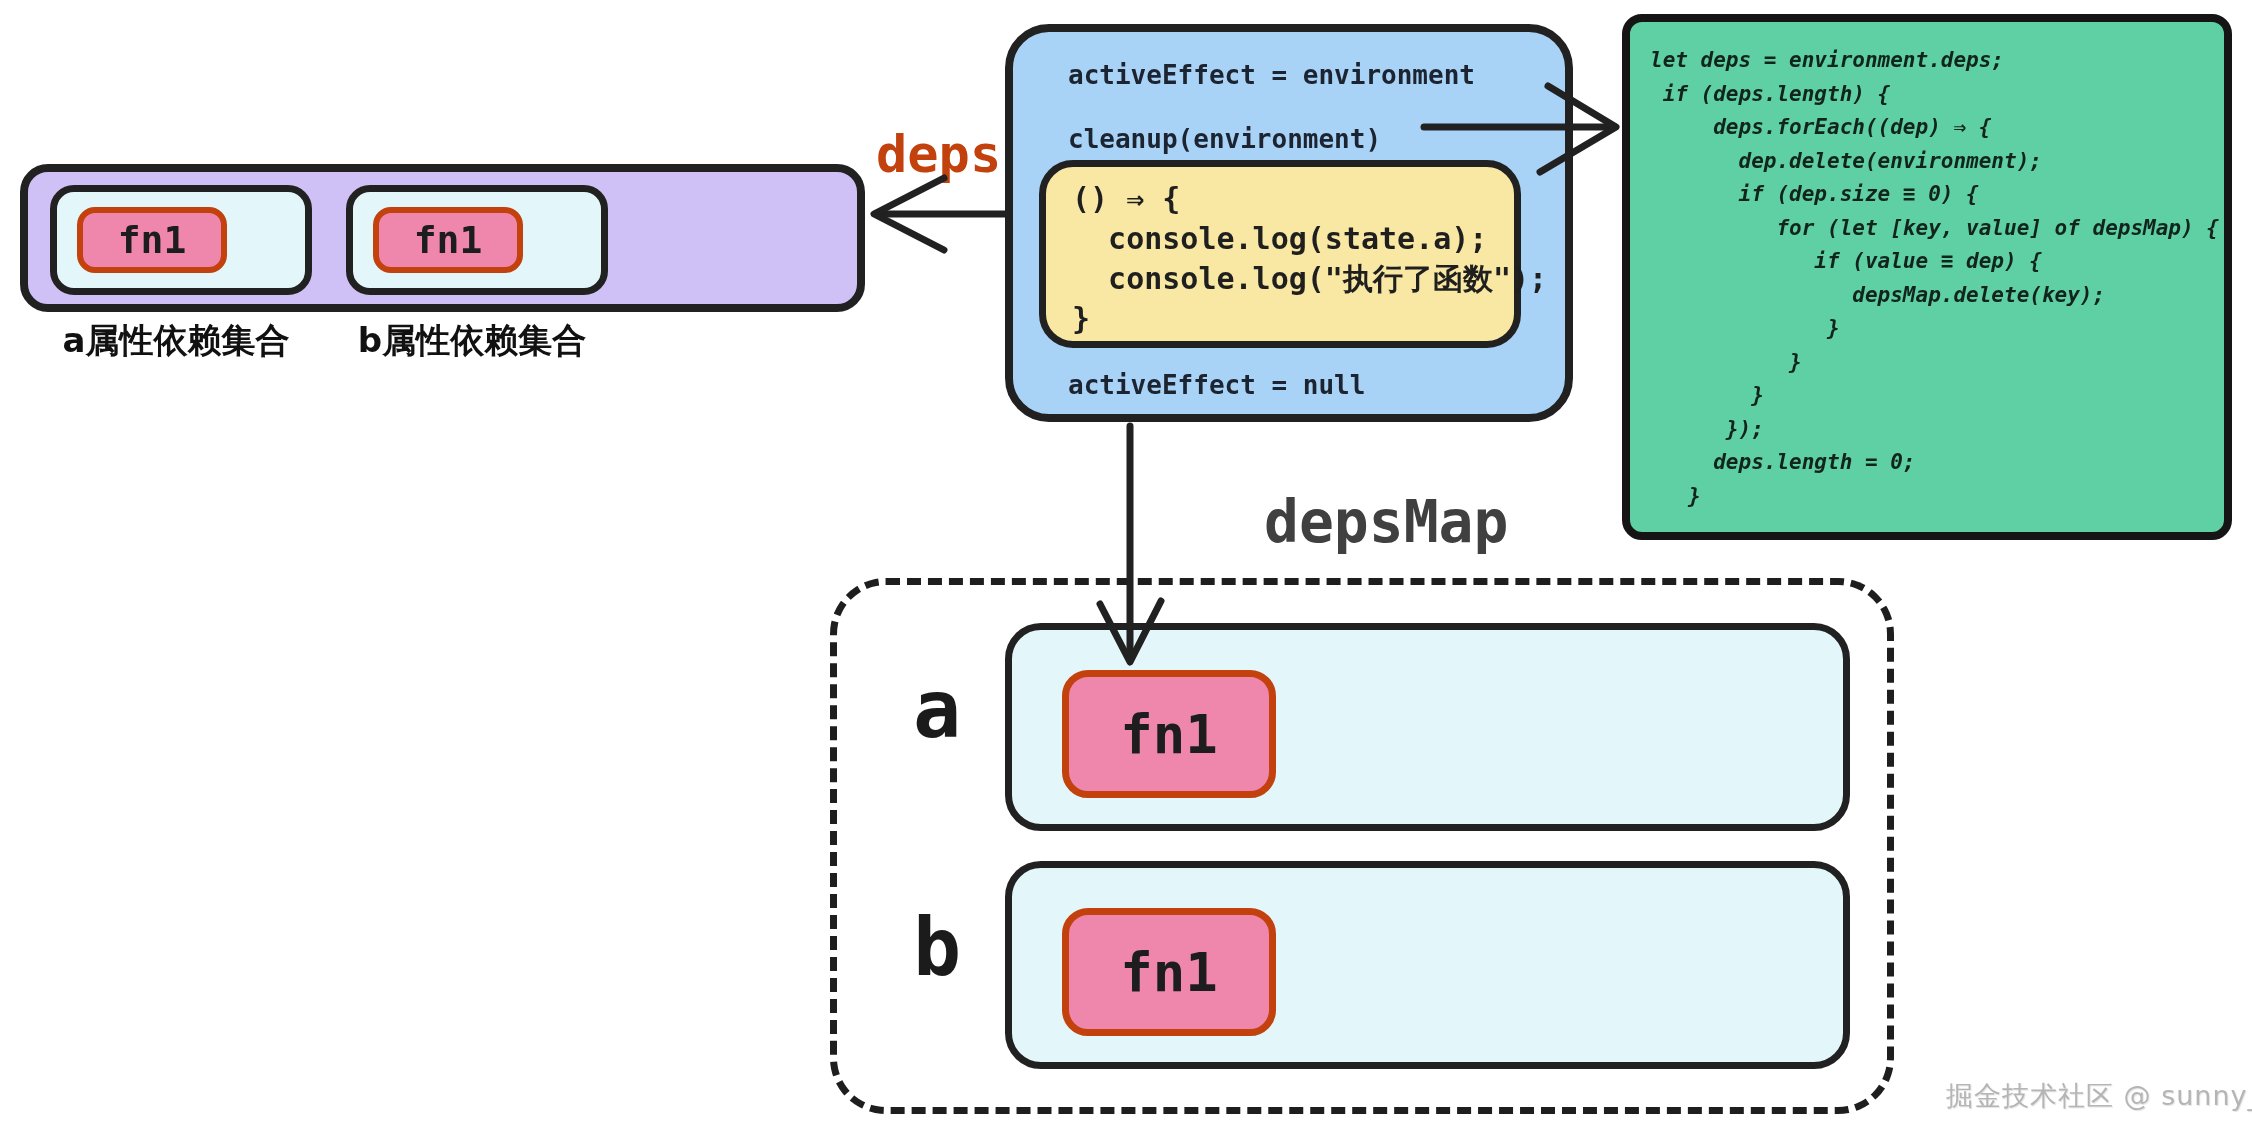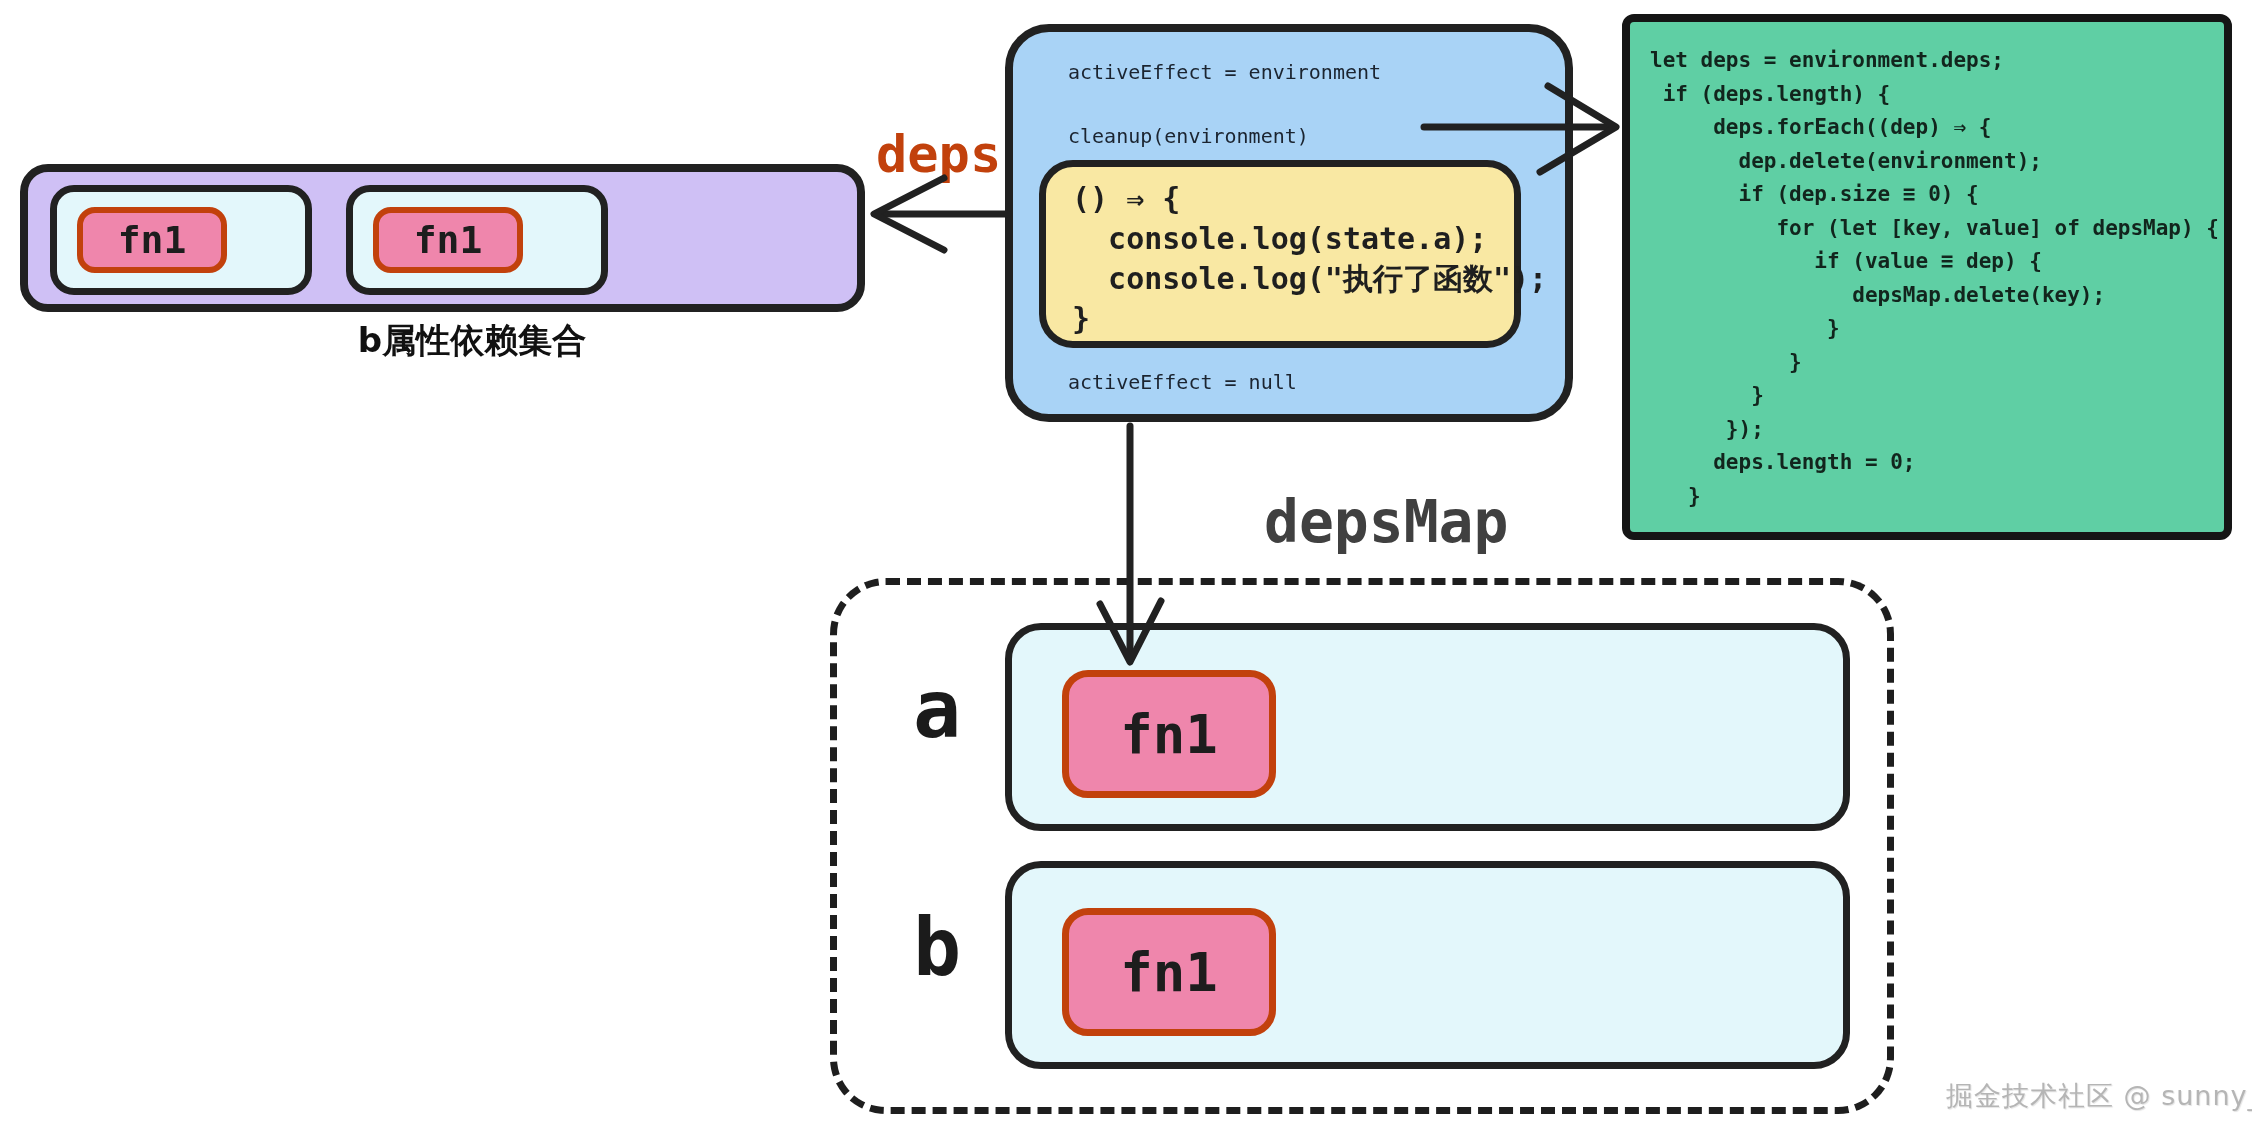--- a/index.html
+++ b/index.html
@@ -36,31 +36,31 @@
     font-weight: 700; font-size: 34px; color: #111;
   }
   .set-label.label-a { left: 36px; }
   .set-label.label-b { left: 332px; }
   
   .deps-arrow-label { position: absolute; left: 876px; top: 124px;
     font-size: 52px; font-weight: bold; color: #c2410c; }
   
   .effect-box { left: 1005px; top: 24px; width: 568px; height: 398px;
     background: #a9d3f6; border-radius: 44px; border-width: 8px; }
-  .effect-line { position: absolute; left: 55px; font-size: 20px; font-weight: normal; color: #1b2430; }
+  .effect-line { position: absolute; left: 55px; font-size: 26px; font-weight: bold; color: #1b2430; }
   .effect-line.l1 { top: 28px; }
   .effect-line.l2 { top: 92px; }
   .effect-line.l3 { top: 338px; }
   .fn-box { position: absolute; left: 26px; top: 128px; width: 482px; height: 188px;
     background: #f9e8a3; border: 7px solid #212121; border-radius: 34px; }
   .fn-box pre { margin: 0; padding: 12px 0 0 26px; font-family: inherit;
     font-size: 30px; font-weight: bold; line-height: 40px; color: #1f1f1f; }
   
   .cleanup-box { left: 1622px; top: 14px; width: 610px; height: 526px;
-    background: #5fcfa4; border-radius: 12px; border-width: 8px; border-color: #151515; }
+    background: #5fcfa4; border-radius: 20px; border-width: 8px; border-color: #151515; font-style: italic; }
   .cleanup-box pre { margin: 0; padding: 22px 0 0 20px; font-family: inherit;
     font-size: 21px; font-weight: 700; line-height: 33.5px; color: #12251d; }
   
   .depsmap-title { position: absolute; left: 1220px; top: 488px;
     font-size: 58px; font-weight: bold; color: #404040; margin-left: 44px; }
   .depsmap-container { left: 830px; top: 578px; width: 1064px; height: 536px;
     border: 7px dashed #1e1e1e; border-radius: 56px; background: transparent; }
   .bucket { position: absolute; left: 168px; width: 845px; height: 208px;
     background: #e3f7fb; border: 7px solid #212121; border-radius: 36px; }
   .bucket.row-a { top: 38px; }
@@ -91,20 +91,21 @@
       <div class="chip small">
         <span>fn1</span>
       </div>
     </div>
     <div class="dep-set set-b">
       <div class="chip small">
         <span>fn1</span>
       </div>
     </div>
   </div>
+  <div class="set-label label-a">a属性依赖集合</div>
   <div class="set-label label-b">b属性依赖集合</div>
 
   <div class="deps-arrow-label">deps</div>
 
   <div class="box effect-box">
     <div class="effect-line l1">activeEffect = environment</div>
     <div class="effect-line l2">cleanup(environment)</div>
     <div class="fn-box">
       <pre>() ⇒ {
   console.log(state.a);

